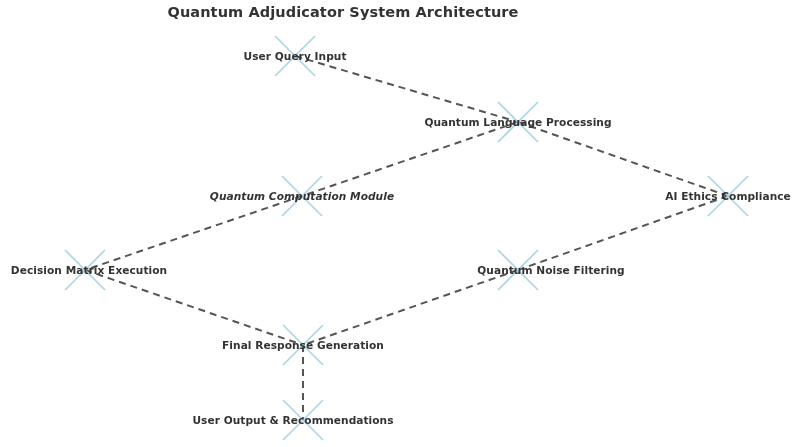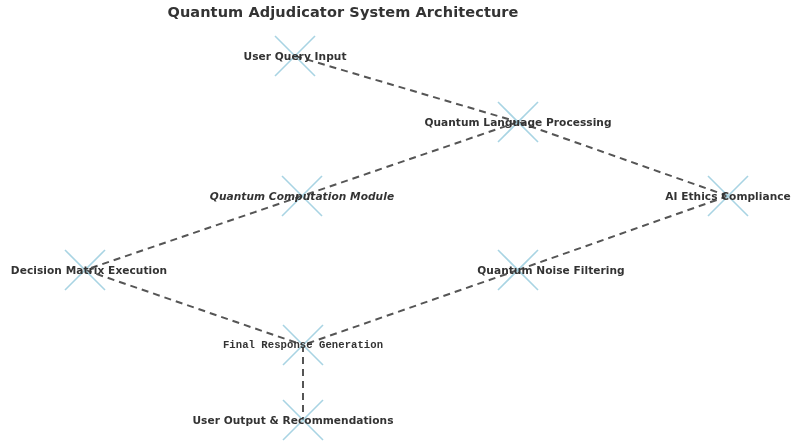--- a/index.html
+++ b/index.html
@@ -97,15 +97,15 @@
     </g>
 </svg>
 
 <div id="label-layer">
     <div class="node-label" style="left: 295px; top: 56px; text-align: right;">User Query Input</div>
     <div class="node-label" style="left: 518px; top: 122px;">Quantum Language Processing</div>
     <div class="node-label" style="left: 728px; top: 196px;">AI Ethics Compliance</div>
     <div class="node-label" style="left: 302px; top: 196px; font-style: italic;">Quantum Computation Module</div>
     <div class="node-label" style="left: 73px; top: 270px; padding-left: 32px;">Decision Matrix Execution</div>
     <div class="node-label" style="left: 518px; top: 270px; margin-left: 33px;">Quantum Noise Filtering</div>
-    <div class="node-label" style="left: 303px; top: 345px; font-family: Liberation Mono, monospace;">Final Response Generation</div>
+    <div class="node-label" style="left: 303px; top: 345px;">Final Response Generation</div>
     <div class="node-label" style="left: 293px; top: 420px;">User Output &amp; Recommendations</div>
   </div>
 
 </body></html>

